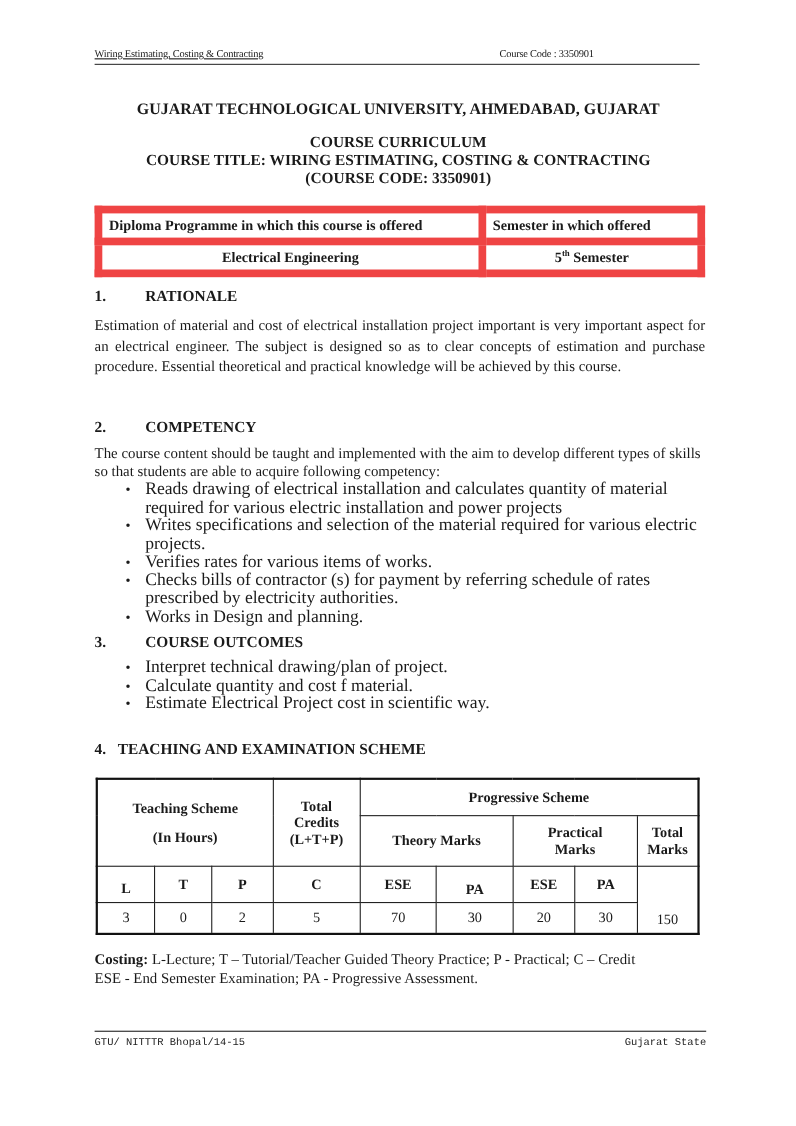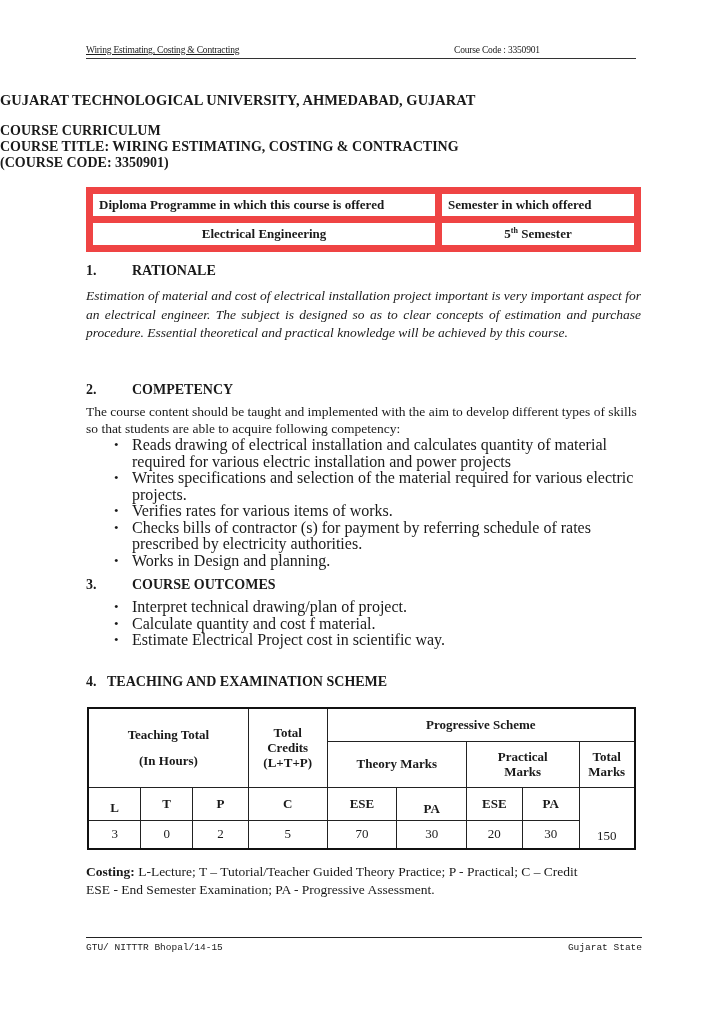--- a/index.html
+++ b/index.html
@@ -3,31 +3,31 @@
 <meta charset="utf-8">
 <style>
   html, body { margin:0; padding:0; background:#ffffff; }
   body { width:724px; height:1024px; position:relative; overflow:hidden;
          font-family:"Liberation Serif", serif; color:#1a1a1a; }
   .abs { position:absolute; }
   .hdr { top:44px; left:86px; width:550px; height:14px; border-bottom:1.5px solid #333;
          font-size:9.5px; letter-spacing:-0.2px; }
   .hdr .l { position:absolute; left:0; top:1px; text-decoration:underline; }
   .hdr .r { position:absolute; left:368px; top:1px; }
-  .center { left:0; width:724px; font-weight:bold; }
+  .center { left:0; width:724px; text-align:center; font-weight:bold; }
   .t1 { top:92px; font-size:14.5px; }
   .t2 { top:123px; font-size:14px; line-height:16px; }
   table.prog { position:absolute; top:187px; left:86px; width:555px; border-collapse:collapse; font-size:13px; }
   table.prog td { border:7px solid #ef4444; padding:1px 6px; height:20px; }
   table.prog td.h { font-weight:bold; }
   table.prog td.c { text-align:center;font-weight:bold; }
   sup { font-size:8px; }
   .sec { left:86px; font-weight:bold; font-size:14px; }
   .sec .num { display:inline-block; width:46px; }
-  .para { left:86px; width:555px; font-size:13.5px; line-height:18.5px; text-align:justify;font-style:italic; }
+  .para { left:86px; width:555px; font-size:13.5px; line-height:18.5px; text-align:justify; }
   .para2 { left:86px; width:560px; font-size:13.5px; line-height:16.5px; }
   ul.bl { position:absolute; left:86px; width:560px; margin:0; padding:0; list-style:none; font-size:16px; line-height:16.5px; }
   ul.bl li { position:relative; padding-left:46px; }
   ul.bl li::before { content:"\2022"; position:absolute; left:28px; top:0; font-size:13px; }
   table.sch { position:absolute; top:707px; left:87px; width:549px; border-collapse:collapse;
               border:2px solid #111; font-size:13px; text-align:center; }
   table.sch td { border:1px solid #222; padding:0; }
   table.sch td.b { font-weight:bold; }
   .legend { left:86px; width:560px; font-size:13.5px; line-height:18px; }
   .ftr { top:937px; left:86px; width:556px; border-top:1.5px solid #222; font-family:Liberation Mono, monospace; font-size:9.5px; }
@@ -100,21 +100,21 @@
     <col style="width:79px">
       <col style="width:70px">
       <col style="width:70px">
     <col style="width:56px">
       <col style="width:57px">
       <col style="width:56px">
   </colgroup>
   <tbody>
       <tr style="height:33px">
     <td class="b" colspan="3" rowspan="2">
-      <div>Teaching Total</div>
+      <div>Teaching Scheme</div>
       <div style="margin-top:10px">(In Hours)</div>
     </td>
     <td class="b" rowspan="2" style="line-height:15px">
       <div>Total</div>
       <div>Credits</div>
       <div>(L+T+P)</div>
     </td>
     <td class="b" colspan="5">Progressive Scheme</td>
   </tr>
   <tr style="height:46px">

